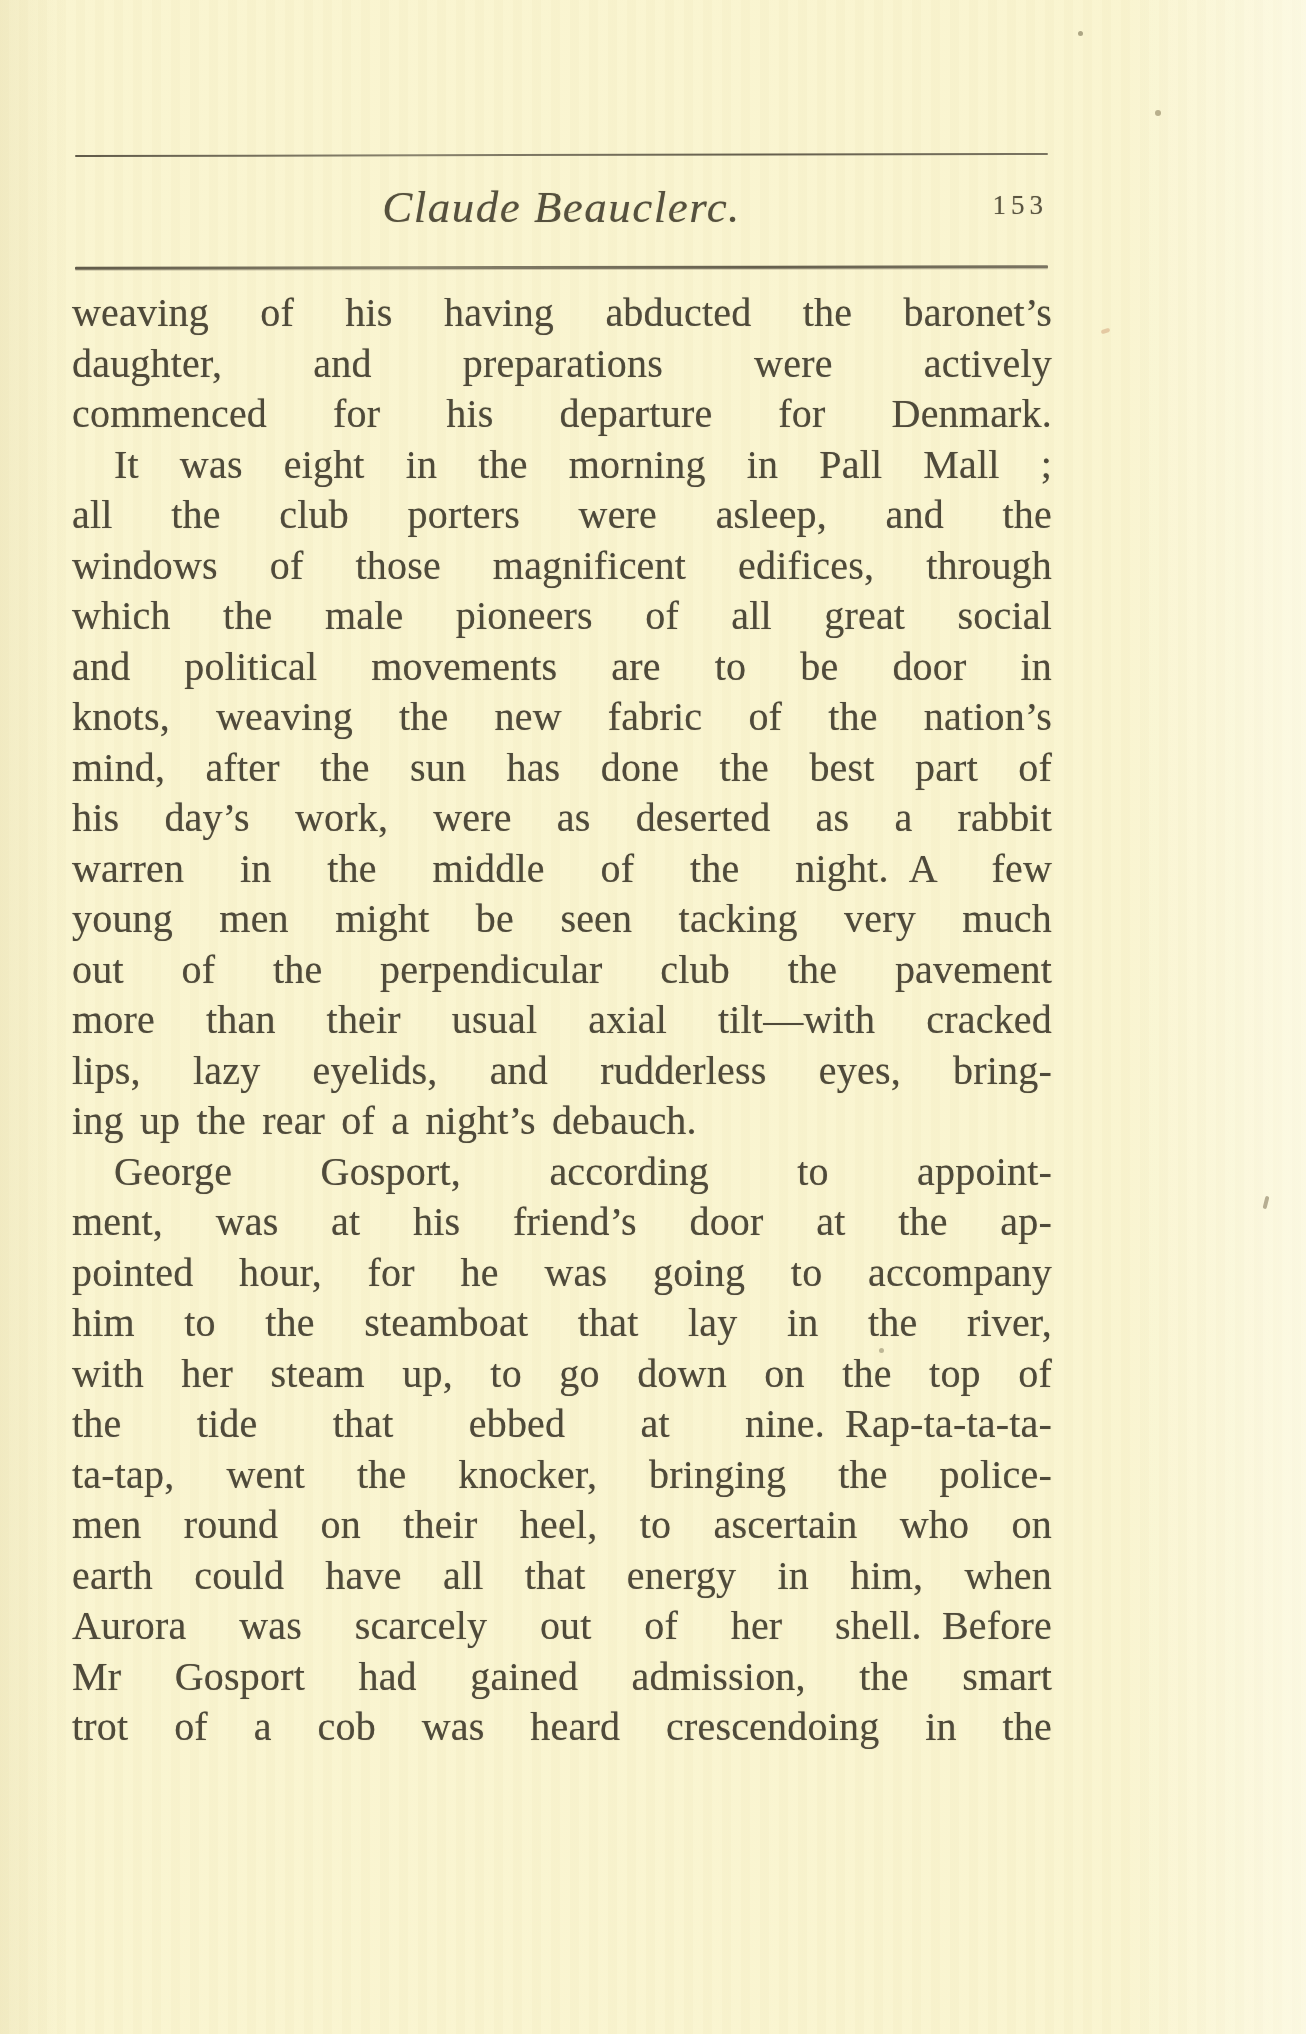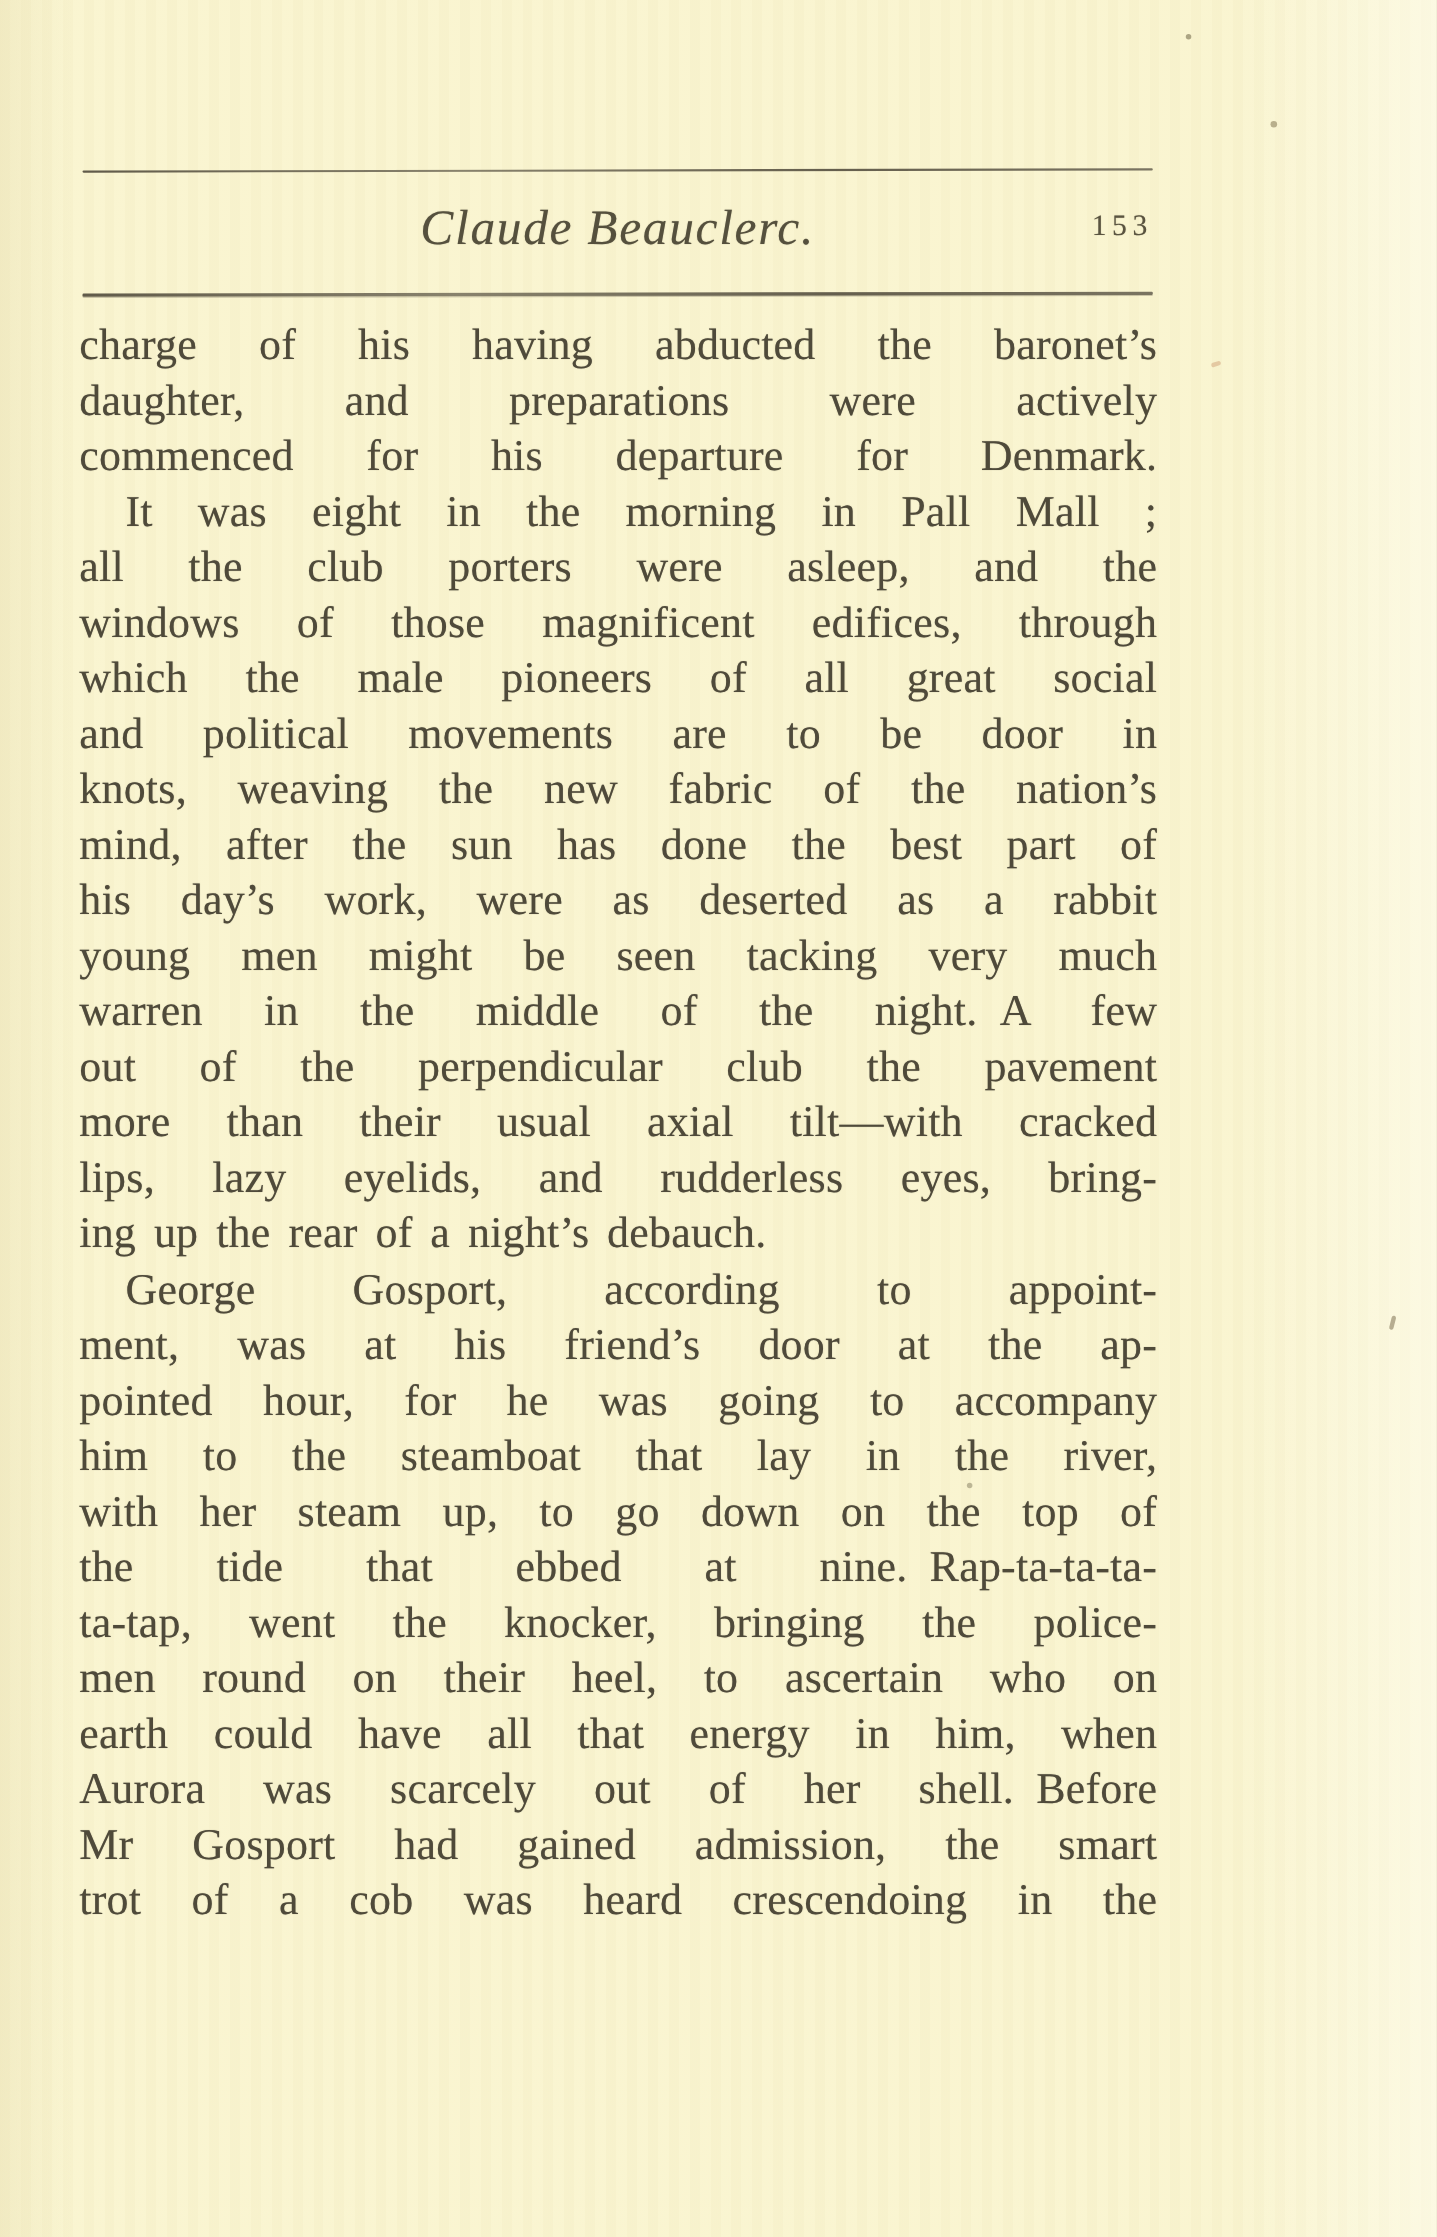--- a/index.html
+++ b/index.html
@@ -107,33 +107,33 @@
   <div class="rule rule-top"></div>
 
   <div class="header-row">
     <span class="running-title">Claude Beauclerc.</span>
     <span class="page-number">153</span>
   </div>
 
   <div class="rule rule-bottom"></div>
 
   <div class="page-body" id="body-lines">
-      <div class="line">charge of his having abducted the baronet’s</div>
+      <div class="line">weaving of his having abducted the baronet’s</div>
       <div class="line">daughter, and preparations were actively</div>
       <div class="line">commenced for his departure for Denmark.</div>
       <div class="line indent">It was eight in the morning in Pall Mall ;</div>
       <div class="line">all the club porters were asleep, and the</div>
       <div class="line">windows of those magnificent edifices, through</div>
       <div class="line">which the male pioneers of all great social</div>
       <div class="line">and political movements are to be door in</div>
       <div class="line">knots, weaving the new fabric of the nation’s</div>
       <div class="line">mind, after the sun has done the best part of</div>
       <div class="line">his day’s work, were as deserted as a rabbit</div>
+      <div class="line">warren in the middle of the night. A few</div>
       <div class="line">young men might be seen tacking very much</div>
-      <div class="line">warren in the middle of the night. A few</div>
       <div class="line">out of the perpendicular club the pavement</div>
       <div class="line">more than their usual axial tilt—with cracked</div>
       <div class="line">lips, lazy eyelids, and rudderless eyes, bring-</div>
       <div class="line ragged">ing up the rear of a night’s debauch.</div>
       <div class="line indent">George Gosport, according to appoint-</div>
       <div class="line">ment, was at his friend’s door at the ap-</div>
       <div class="line">pointed hour, for he was going to accompany</div>
       <div class="line">him to the steamboat that lay in the river,</div>
       <div class="line">with her steam up, to go down on the top of</div>
       <div class="line">the tide that ebbed at nine. Rap-ta-ta-ta-</div>

